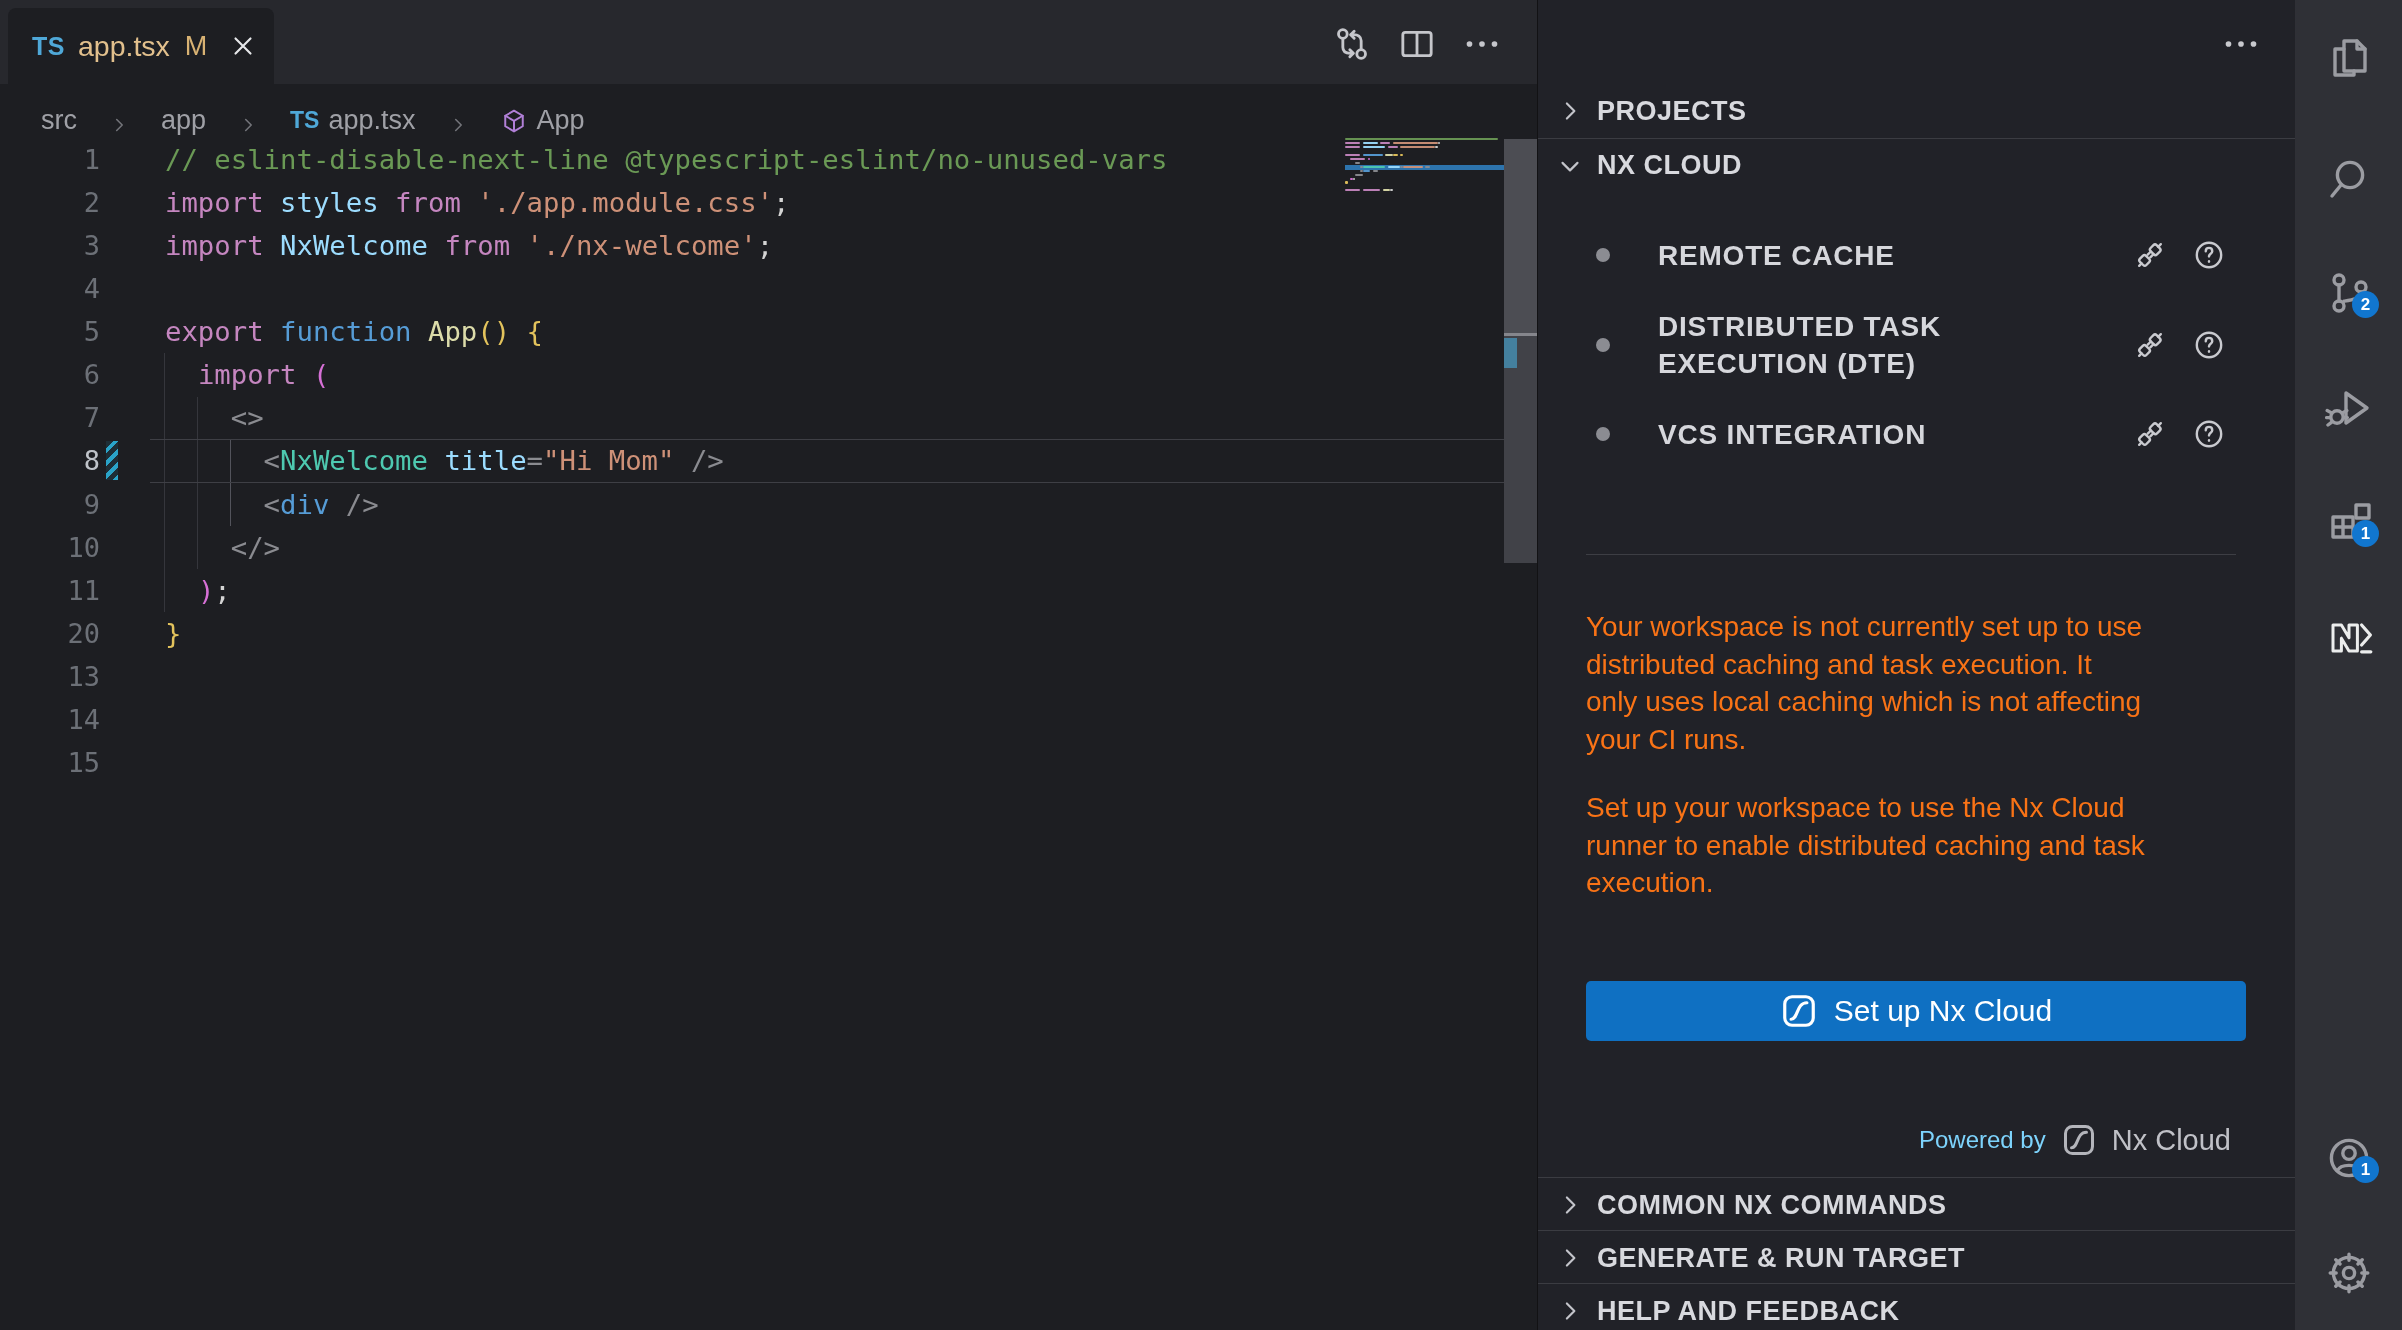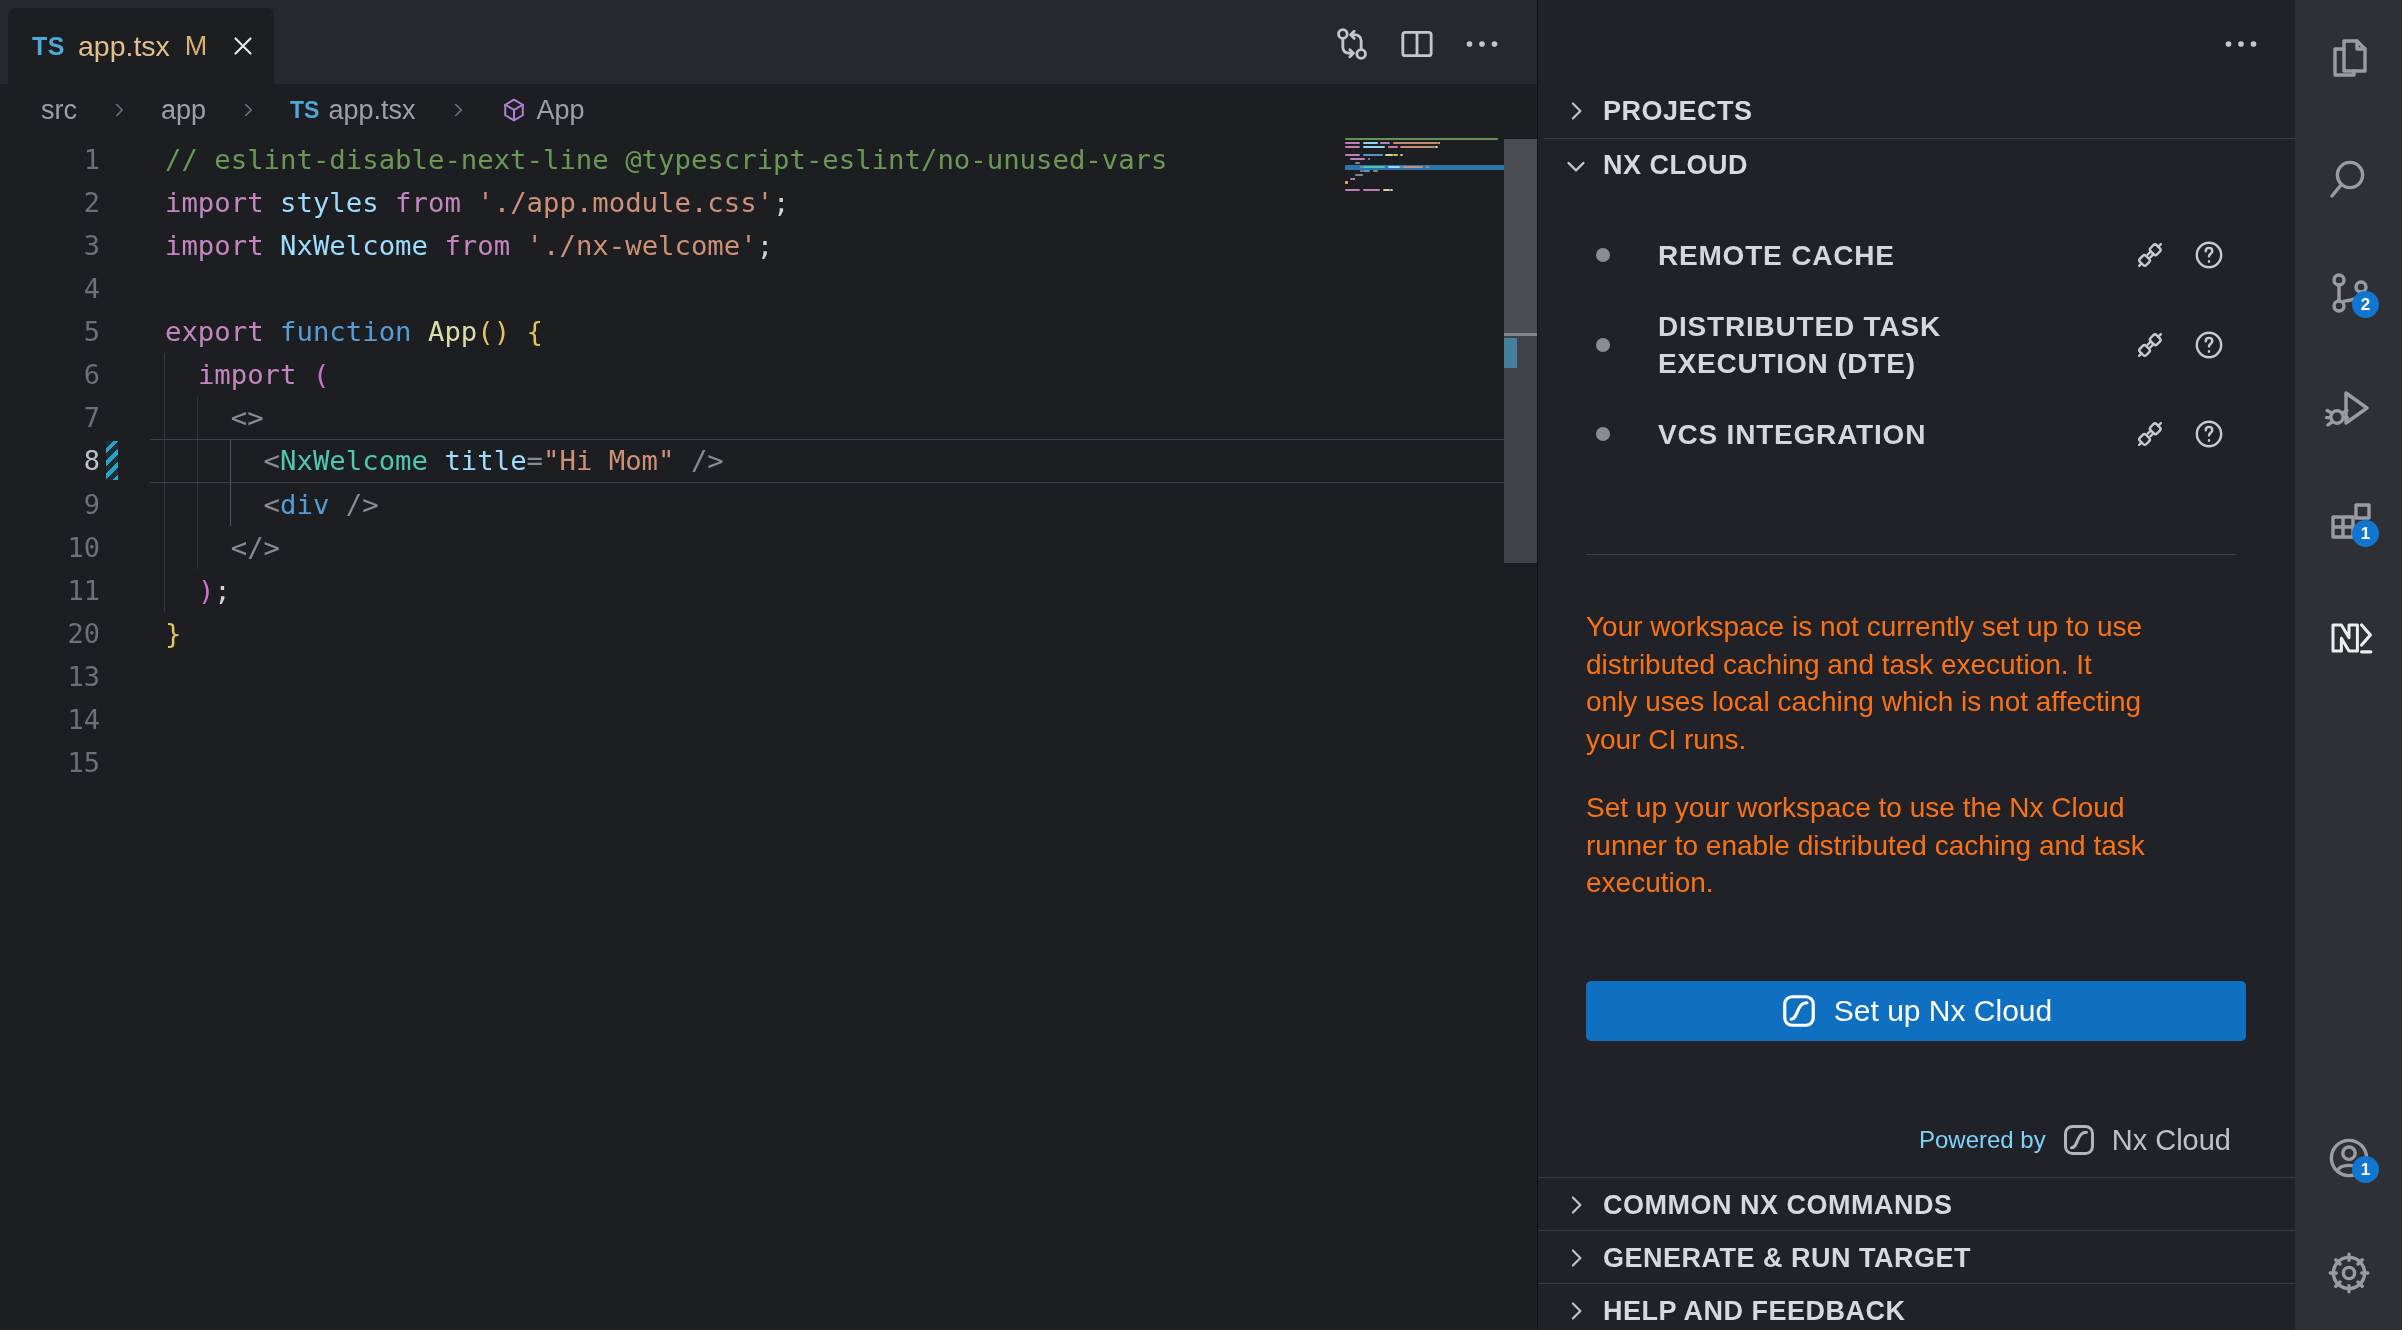--- a/index.html
+++ b/index.html
@@ -12,21 +12,21 @@
   #tab-bar{position:absolute;left:0;top:0;width:1537px;height:84px;background:#27282d;}
   #tab-active{position:absolute;left:8px;top:8px;width:266px;height:76px;background:#1d1e22;
               border-radius:8px 8px 0 0;display:flex;align-items:center;padding:0 20px 0 24px;
               box-sizing:border-box;gap:13px;cursor:pointer;}
   .ts-badge{font-weight:bold;font-size:25px;color:#4fa8d8;letter-spacing:.5px;}
   .tab-title{font-size:28.5px;color:#e2c08d;}
   .tab-m{font-size:27px;color:#d8b273;margin-left:2px;}
   .tab-close{margin-left:8px;color:#e6e7ea;}
   #editor-toolbar{position:absolute;top:24px;left:1332px;display:flex;gap:25px;align-items:center;}
   #editor-toolbar .ico{color:#c5c6cb;}
-  #breadcrumbs{position:absolute;left:41px;top:84px;height:52px;display:flex;align-items:center;
+  #breadcrumbs{position:absolute;left:41px;top:84px;height:52px;display:flex;align-items:flex-end;
                gap:31px;font-size:27px;color:#9fa0a6;}
   #breadcrumbs .bc-item{display:flex;align-items:center;gap:9px;cursor:pointer;}
   #breadcrumbs .bc-sep{color:#73747a;}
   #breadcrumbs .bc-ts{font-weight:bold;font-size:23px;color:#4fa8d8;}
   
   #code-area{position:absolute;left:0;top:138px;width:1537px;height:1192px;}
   .code-row{position:absolute;left:0;height:43.07px;width:1504px;}
   .gutter-num{position:absolute;left:0;top:0;width:100px;text-align:right;
               font-family:"DejaVu Sans Mono",monospace;font-size:27px;color:#6c7077;line-height:43.07px;}
   .code-row.active .gutter-num{color:#bfc3c9;}
@@ -48,21 +48,21 @@
   #sb-thumb{position:absolute;left:1504px;top:1px;width:33px;height:424px;background:#414248;}
   #sb-thumb-top{position:absolute;left:1504px;top:1px;width:33px;height:194px;background:#4c4d53;}
   #sb-line{position:absolute;left:1504px;top:195px;width:33px;height:3px;background:#85868c;}
   #sb-mod{position:absolute;left:1504px;top:200px;width:13px;height:30px;background:#44809e;}
   
   #panel{position:absolute;left:1537px;top:0;width:758px;height:1330px;background:#212228;
          border-left:1px solid #121214;box-sizing:border-box;}
   #panel-title{position:absolute;left:49px;top:0;height:88px;line-height:88px;font-size:25px;
                color:#cdced4;letter-spacing:1.2px;}
   #panel-menu{position:absolute;left:683px;top:24px;color:#c8c9ce;cursor:pointer;}
-  .section-row{position:absolute;left:6px;width:758px;height:54px;display:flex;align-items:center;
+  .section-row{position:absolute;left:0;width:758px;height:54px;display:flex;align-items:center;
                gap:12px;padding-left:17px;box-sizing:border-box;font-weight:bold;font-size:27px;
                color:#d8d9de;letter-spacing:.5px;cursor:pointer;}
   .section-row .ico{color:#c3c4ca;}
   #section-nx-cloud{border-top:1px solid #3b3c42;}
   .feature-row{position:absolute;left:0;width:758px;}
   .feature-dot{position:absolute;left:58px;width:14px;height:14px;border-radius:50%;background:#8b8c92;}
   .feature-label{position:absolute;left:120px;font-weight:bold;font-size:28px;line-height:37px;
                  color:#d6d7dc;letter-spacing:.8px;}
   .feature-plug{position:absolute;left:595px;cursor:pointer;color:#c9cacf;}
   .feature-help{position:absolute;left:654px;cursor:pointer;color:#c9cacf;}

